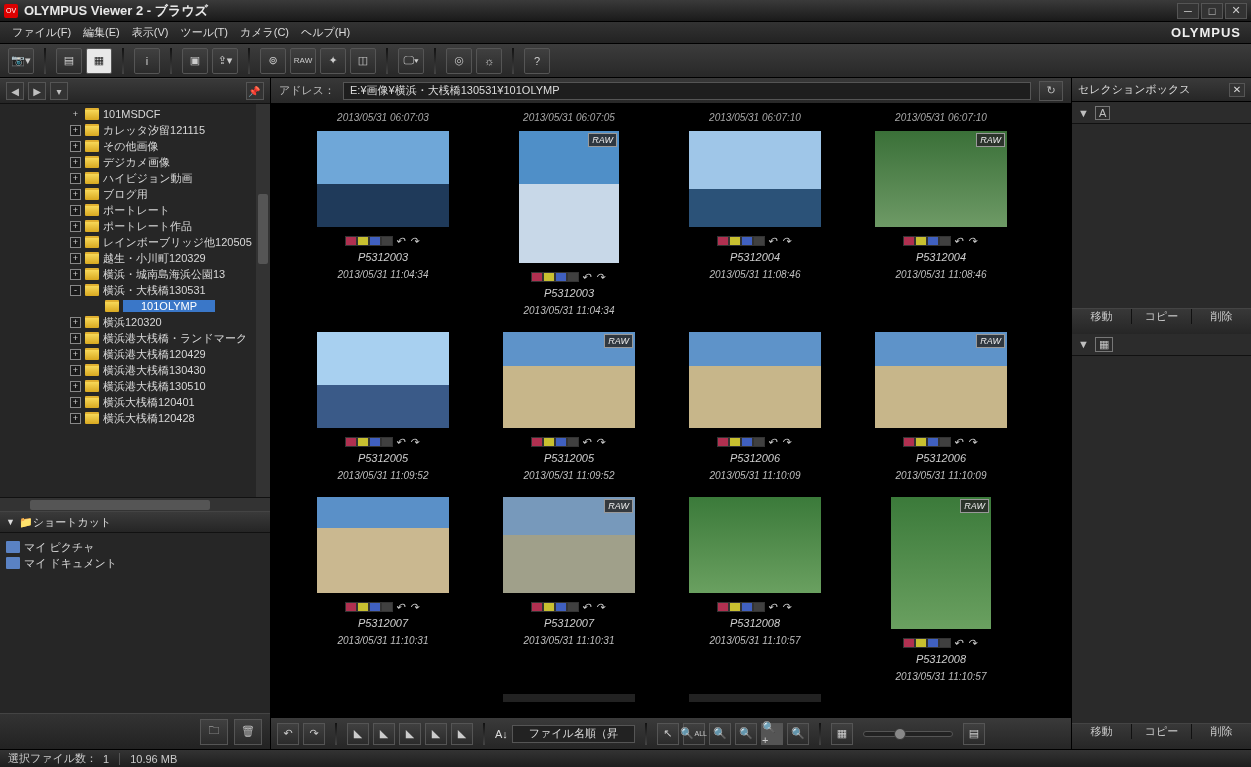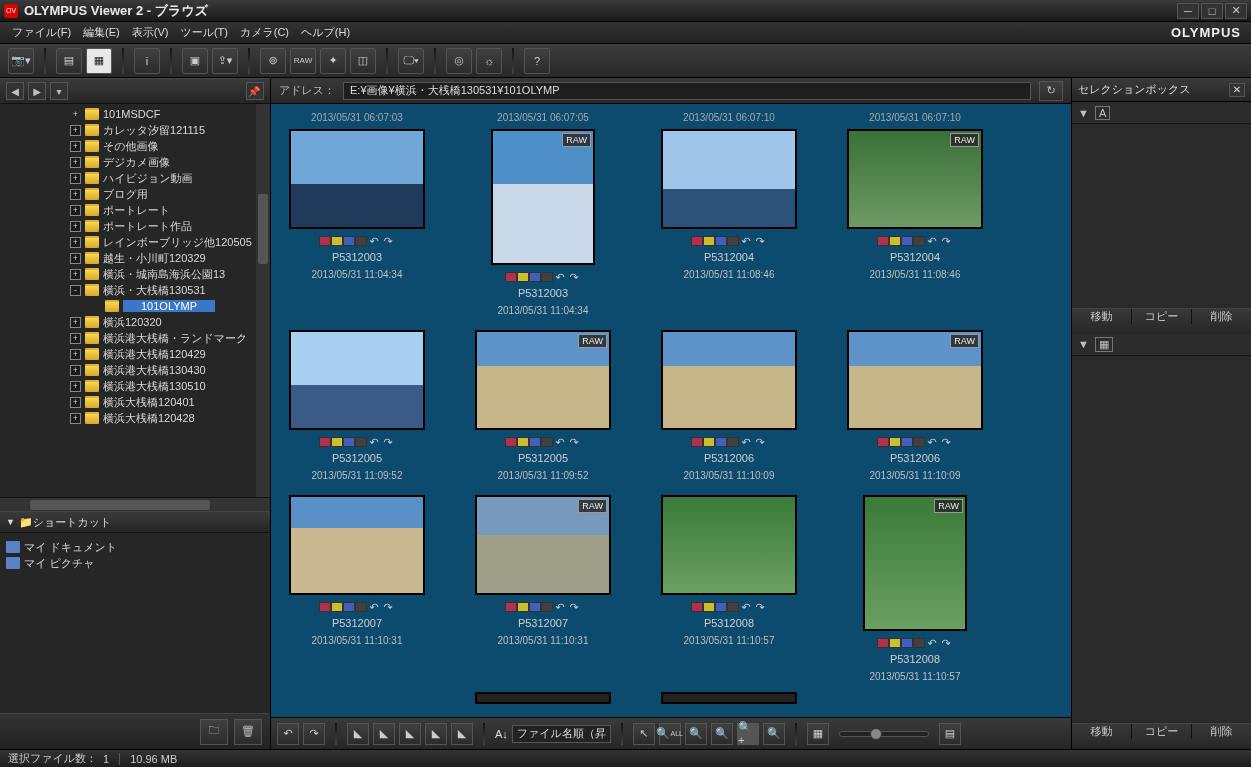--- a/index.html
+++ b/index.html
@@ -53,40 +53,40 @@
 .sc-row .sicon{width:14px;height:12px;background:#5a82c4;margin-right:4px;border-radius:1px;}
 .left-bottom{height:36px;background:linear-gradient(#333,#222);border-top:1px solid #444;display:flex;align-items:center;justify-content:flex-end;padding:0 8px;gap:6px;}
 .left-bottom .bbtn{width:28px;height:26px;background:linear-gradient(#404040,#2b2b2b);border:1px solid #555;display:inline-flex;align-items:center;justify-content:center;cursor:pointer;}
 
 
 .addr { height:26px; background:linear-gradient(#383838,#282828); border-bottom:1px solid #000;display:flex;align-items:center;padding:0 8px;gap:8px;}
 .addr input{ flex:1; background:#1e1e1e; border:1px solid #555; height:18px; color:#ddd; padding:0 6px; font-size:11px;}
 .addr .gobtn{width:24px;height:20px;background:linear-gradient(#404040,#2b2b2b);border:1px solid #555;display:inline-flex;align-items:center;justify-content:center;cursor:pointer;}
 
 
-.thumbs{ flex:1; overflow:auto; background:#0c4a6e; padding:8px 0;}
+.thumbs{ flex:1; overflow:auto; background:#000000; padding:8px 26px;font-style:italic;}
 .grid{ display:grid; grid-template-columns: repeat(4, 172px); gap-row:16px; column-gap:14px; row-gap:14px;}
 .thumb{ width:172px; display:flex;flex-direction:column;align-items:center;}
 .tframe{ border:2px solid #000; background:#222; position:relative;}
 .tframe.landscape{width:136px;height:100px;}
 .tframe.portrait{width:104px;height:136px;}
 .tframe .img{width:100%;height:100%;}
 .rawbadge{position:absolute;top:2px;right:2px;background:rgba(40,40,40,.85);color:#eee;font-size:9px;padding:1px 3px;border:1px solid #999;}
 .colorbar{display:flex;gap:0;margin-top:6px;align-items:center;}
 .colorbar .sw{width:12px;height:10px;border:1px solid #333;}
 .colorbar .rot{width:14px;height:12px;color:#ccc;font-size:11px;display:inline-flex;align-items:center;justify-content:center;cursor:pointer;}
 .tname{color:#cfcfcf;font-size:11px;margin-top:4px;}
 .tdate{color:#bfbfbf;font-size:10px;margin-top:6px;}
 
 
 .cbottom{height:32px;background:linear-gradient(#3a3a3a,#262626);border-top:1px solid #000;display:flex;align-items:center;padding:0 6px;gap:4px;}
 .cbottom .cbtn{width:22px;height:22px;background:linear-gradient(#404040,#2b2b2b);border:1px solid #555;display:inline-flex;align-items:center;justify-content:center;color:#ccc;cursor:pointer;font-size:11px;}
 .cbottom .csep{width:2px;height:22px;background:linear-gradient(#111,#444);margin:0 6px;}
 .cbottom .sort{display:flex;align-items:center;gap:4px;color:#ddd;}
-.cbottom .sortbox{background:#222;border:1px solid #555;height:18px;padding:0 4px;display:flex;align-items:center;min-width:70px;}
+.cbottom .sortbox{background:#222;border:1px solid #555;height:18px;padding:0 16px;display:flex;align-items:center;min-width:70px;}
 .cbottom .slider{width:90px;height:6px;background:#222;border:1px solid #555;border-radius:3px;position:relative;margin:0 6px;}
 .cbottom .slider .knob{position:absolute;left:30px;top:-4px;width:12px;height:12px;background:#888;border:1px solid #333;border-radius:50%;}
 
 
 .rp-hdr{height:24px;background:linear-gradient(#3a3a3a,#262626);border-bottom:1px solid #000;display:flex;align-items:center;padding:0 6px;color:#ddd;}
 .rp-hdr .x{margin-left:auto;width:16px;height:14px;background:#333;border:1px solid #555;display:inline-flex;align-items:center;justify-content:center;cursor:pointer;font-size:10px;}
 .rp-sub{height:22px;background:#2c2c2c;border-bottom:1px solid #111;display:flex;align-items:center;padding:0 6px;gap:6px;}
 .rp-body{flex:1;background:#2a2a2a;}
 .rp-actions{height:26px;background:linear-gradient(#383838,#262626);border-top:1px solid #444;display:flex;align-items:flex-start;}
 .rp-actions .abtn{flex:1;border-right:1px solid #111;display:flex;align-items:center;justify-content:center;color:#ccc;cursor:pointer;}
@@ -266,25 +266,25 @@
       </div>
 
     <div class="shortcut-hdr">
       <span class="tri">▼</span>
       <span>📁</span>
       <span>ショートカット</span>
     </div>
     <div class="shortcut-body" id="shortcuts">
         <div class="sc-row">
           <span class="sicon"></span>
-          <span>マイ ドキュメント</span>
+          <span>マイ ピクチャ</span>
         </div>
         <div class="sc-row">
           <span class="sicon"></span>
-          <span>マイ ピクチャ</span>
+          <span>マイ ドキュメント</span>
         </div>
       </div>
 
     <div class="left-bottom">
       <div class="bbtn">🗀</div>
       <div class="bbtn">🗑</div>
     </div>
   </div>
 
   <div class="center">

